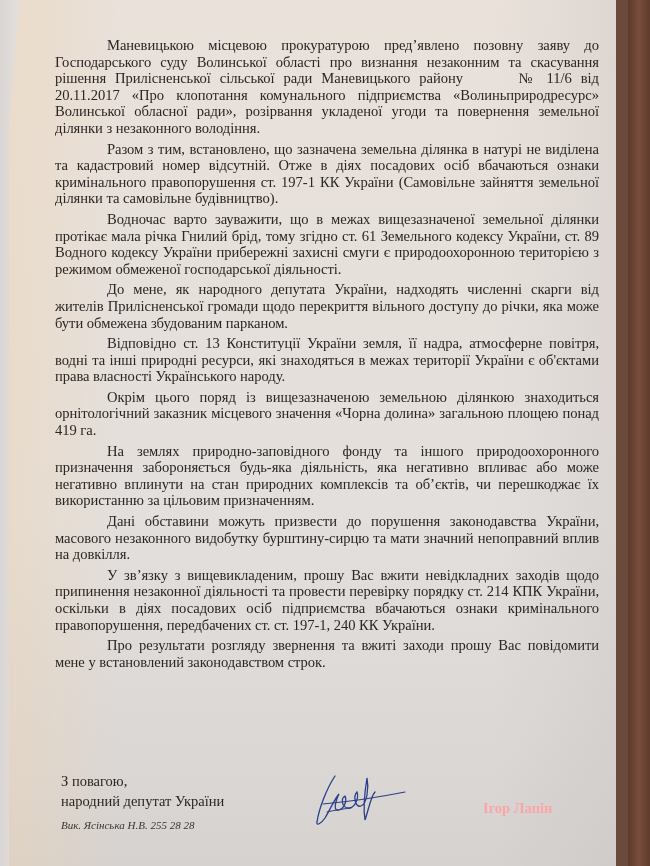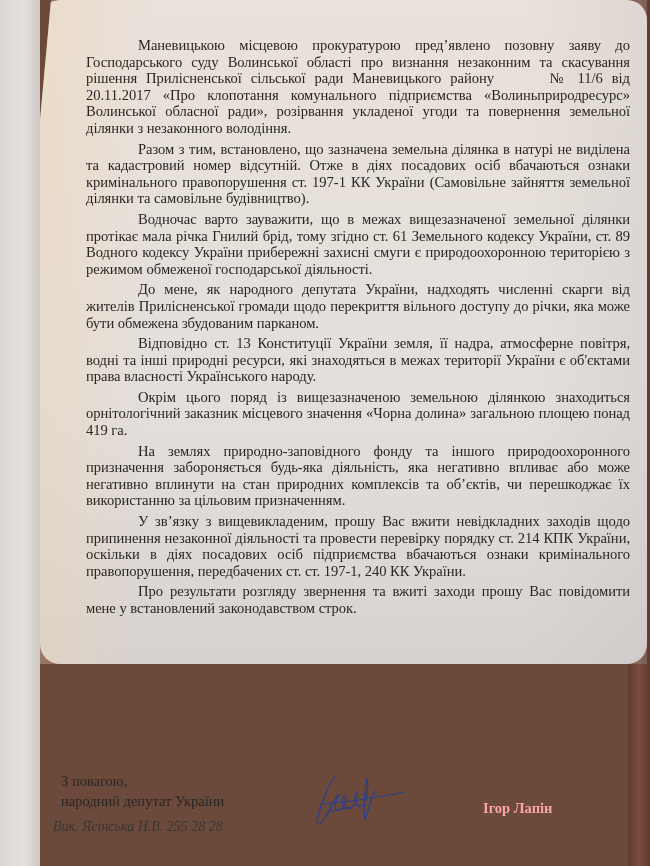--- a/index.html
+++ b/index.html
@@ -21,27 +21,26 @@
       background: linear-gradient(90deg, #d9d6d3 0%, #e4e1de 60%, #cfc8c2 100%);
     }
     .wood-edge {
       position: absolute;
       right: 0; top: 0;
       width: 22px; height: 866px;
       background: linear-gradient(90deg, #5a3a2e 0%, #7a4e3c 50%, #5d3b2d 100%);
     }
     .paper {
       position: absolute;
-      left: 40px;
+      left: 9px;
       top: 0;
       width: 607px;
-      height: 664px;
+      height: 866px;
       background: linear-gradient(180deg, #e9e1da 0%, #e6e0db 35%, #e3dfdc 60%, #dcd8d6 85%, #d6d2d0 100%);
       clip-path: polygon(11px 0, 607px 0, 607px 866px, 0 866px, 0 120px);
-      border-radius: 20px;
     }
     .paper::before {
       content: "";
       position: absolute;
       inset: 0;
       background: linear-gradient(90deg, rgba(240,210,170,0.35) 0%, rgba(240,220,190,0.0) 18%, rgba(0,0,0,0) 80%, rgba(190,185,185,0.25) 100%);
       pointer-events: none;
     }
     .body-text {
       position: absolute;
@@ -66,25 +65,25 @@
       position: absolute;
       left: 61px;
       top: 771px;
       color: #2a2624;
       font-weight: normal;
       font-size: 14.5px;
       line-height: 20px;
     }
     .executor {
       position: absolute;
-      left: 53px;
+      left: 61px;
       top: 819px;
       color: #3a3532;
       font-style: italic;
-      font-size: 14px;
+      font-size: 11px;
     }
     .signer-name {
       position: absolute;
       left: 483px;
       top: 800px;
       color: #fca5a5;
       font-weight: bold;
       font-size: 14.5px;
     }
     .signature {
@@ -103,20 +102,21 @@
 
 <div class="paper">
   <div class="body-text">
     <p><span>Маневицькою місцевою прокуратурою пред’явлено позовну заяву до Господарського суду Волинської області про визнання незаконним та скасування рішення Прилісненської сільської ради Маневицького району</span><span class="gap"></span><span>№ 11/6 від 20.11.2017 «Про клопотання комунального підприємства «Волиньприродресурс» Волинської обласної ради», розірвання укладеної угоди та повернення земельної ділянки з незаконного володіння.</span></p>
     <p>Разом з тим, встановлено, що зазначена земельна ділянка в натурі не виділена та кадастровий номер відсутній. Отже в діях посадових осіб вбачаються ознаки кримінального правопорушення ст. 197-1 КК України (Самовільне зайняття земельної ділянки та самовільне будівництво).</p>
     <p>Водночас варто зауважити, що в межах вищезазначеної земельної ділянки протікає мала річка Гнилий брід, тому згідно ст. 61 Земельного кодексу України, ст. 89 Водного кодексу України прибережні захисні смуги є природоохоронною територією з режимом обмеженої господарської діяльності.</p>
     <p>До мене, як народного депутата України, надходять численні скарги від жителів Прилісненської громади щодо перекриття вільного доступу до річки, яка може бути обмежена збудованим парканом.</p>
     <p>Відповідно ст. 13 Конституції України земля, її надра, атмосферне повітря, водні та інші природні ресурси, які знаходяться в межах території України є об'єктами права власності Українського народу.</p>
     <p>Окрім цього поряд із вищезазначеною земельною ділянкою знаходиться орнітологічний заказник місцевого значення «Чорна долина» загальною площею понад 419 га.</p>
     <p>На землях природно-заповідного фонду та іншого природоохоронного призначення забороняється будь-яка діяльність, яка негативно впливає або може негативно вплинути на стан природних комплексів та об’єктів, чи перешкоджає їх використанню за цільовим призначенням.</p>
+    <p>Дані обставини можуть призвести до порушення законодавства України, масового незаконного видобутку бурштину-сирцю та мати значний непоправний вплив на довкілля.</p>
     <p>У зв’язку з вищевикладеним, прошу Вас вжити невідкладних заходів щодо припинення незаконної діяльності та провести перевірку порядку ст. 214 КПК України, оскільки в діях посадових осіб підприємства вбачаються ознаки кримінального правопорушення, передбачених ст. ст. 197-1, 240 КК України.</p>
     <p>Про результати розгляду звернення та вжиті заходи прошу Вас повідомити мене у встановлений законодавством строк.</p>
   </div>
 </div>
 
 <div class="closing">
   <div>З повагою,</div>
   <div>народний депутат України</div>
 </div>
 

